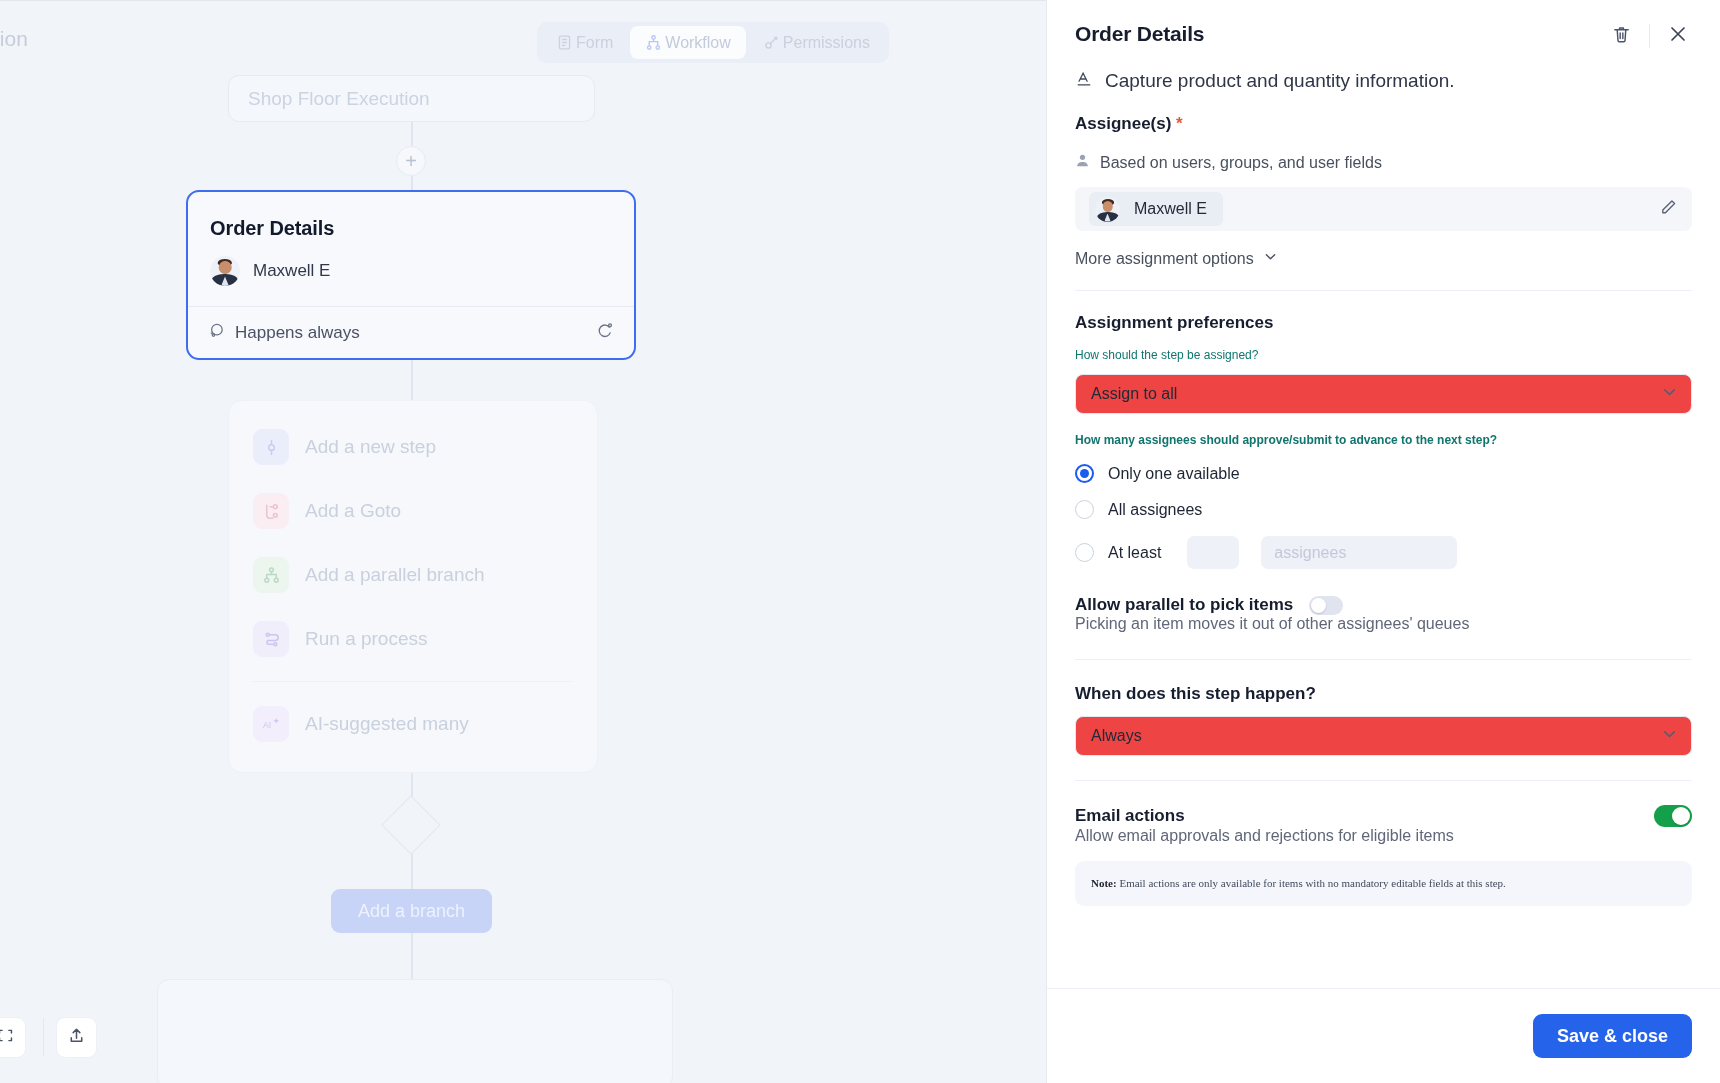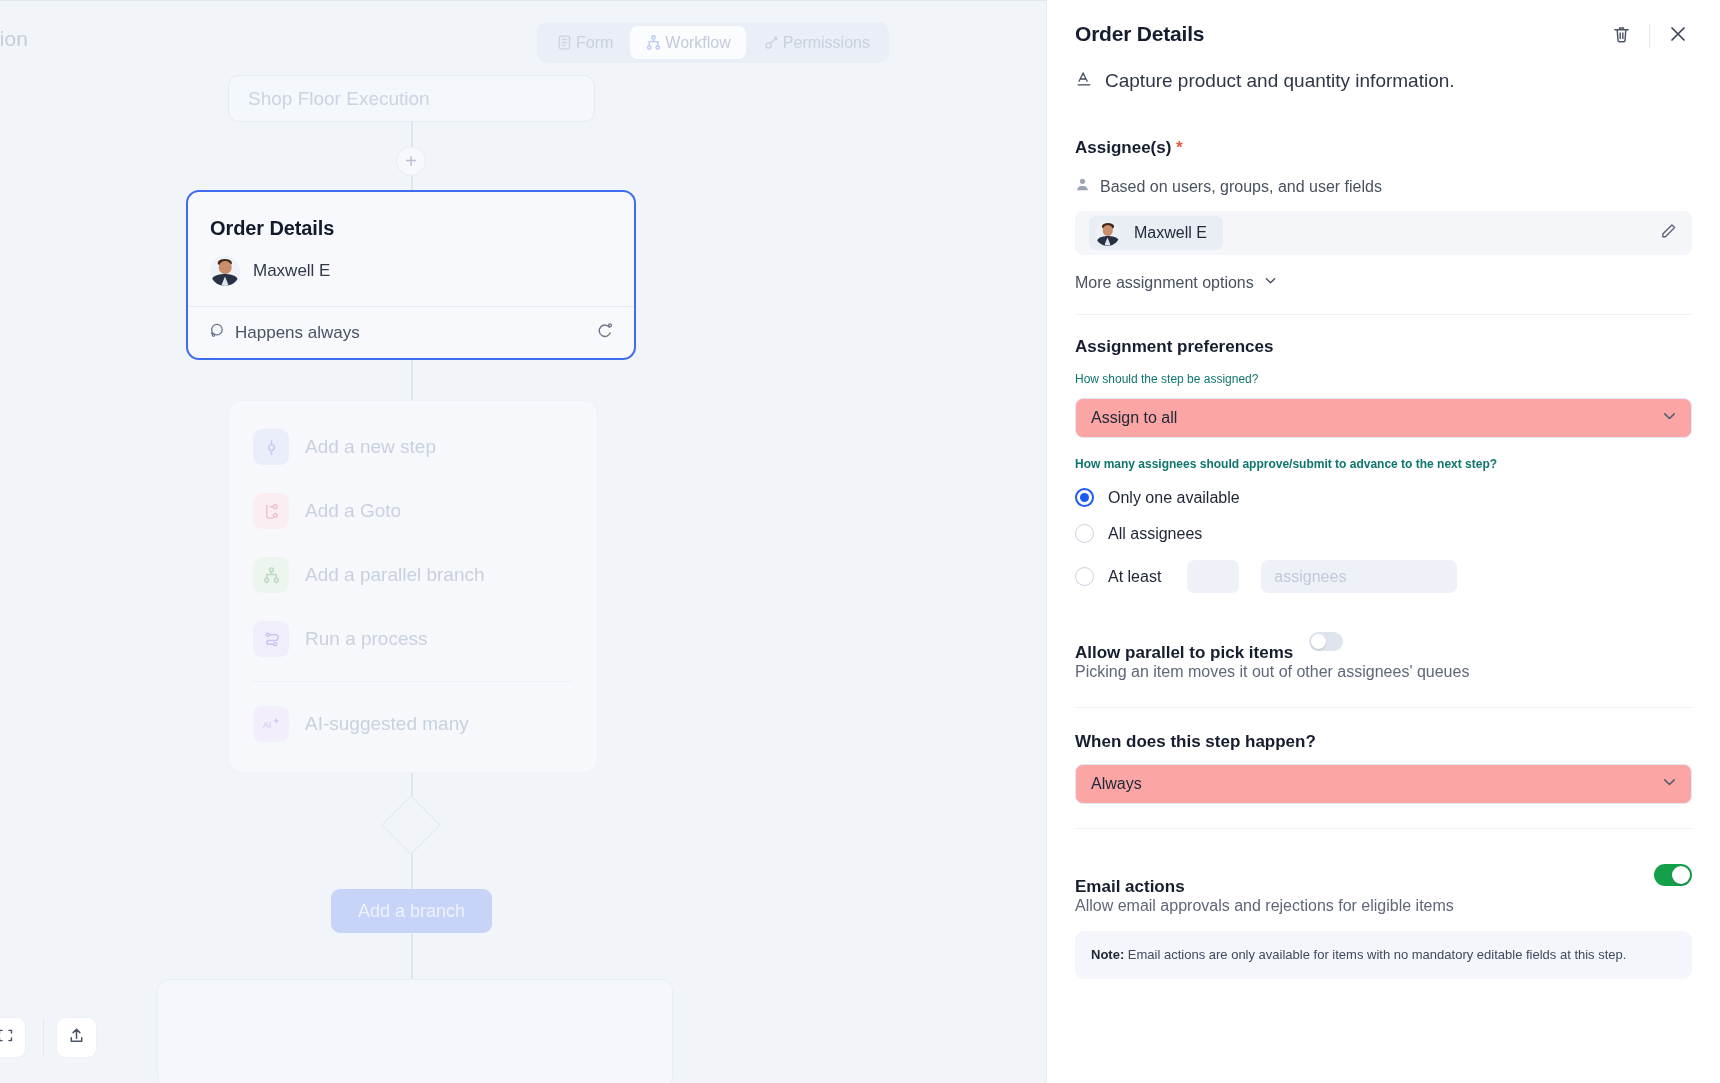--- a/index.html
+++ b/index.html
@@ -200,21 +200,21 @@
     display: flex; align-items: center; gap: 12px;
     padding: 24px 28px 22px 28px; flex: 0 0 auto;
   }
   .panel-sub .txt { font-size: 19px; color: #2e3purple; }
   .panel-sub .txt { color: #2f3647; }
 
   .panel-body {
     flex: 1 1 auto; overflow: hidden;
     padding: 0 28px 0 28px;
   }
-  .sec-title { font-size: 17px; font-weight: bold; color: #161d2e; margin-top: 24px; }
+  .sec-title { font-size: 17px; font-weight: bold; color: #161d2e; }
   .req-star { color: #e8553e; font-weight: bold; }
 
   .based-on {
     display: flex; align-items: center; gap: 10px;
     margin-top: 19px; font-size: 16px; color: #49515f;
   }
   .assignee-field {
     position: relative; margin-top: 15px;
     height: 44px; border-radius: 8px; background: #f4f6fa;
     display: flex; align-items: center; padding: 0 14px;
@@ -231,21 +231,21 @@
   .more-opts {
     display: inline-flex; align-items: center; gap: 9px;
     margin-top: 18px; font-size: 16px; color: #49515f; cursor: pointer;
   }
   .divider { height: 1px; background: #edf0f6; margin: 22px 0 0 0; }
 
   .q-label { font-size: 12px; color: #0f766e; margin-top: 15px; }
   .select {
     position: relative; margin-top: 12px;
     height: 40px; border: 1px solid #e4e8f0; border-radius: 8px;
-    background: #fca5a5; display: flex; align-items: center;
+    background: #ef4444; display: flex; align-items: center;
     padding: 0 40px 0 15px; font-size: 16px; color: #222937;
     cursor: pointer;
   }
   .select .chev { position: absolute; right: 13px; top: 50%; transform: translateY(-50%); color: #555e70; }
 
   .radio-row { display: flex; align-items: center; gap: 14px; margin-top: 17px; }
   .radio {
     width: 19px; height: 19px; border-radius: 50%;
     border: 1.7px solid #cbd2e0; background: #fff; flex: 0 0 auto;
     display: flex; align-items: center; justify-content: center; cursor: pointer;
@@ -270,21 +270,21 @@
     border-radius: 50%; background: #fff; box-shadow: 0 1px 2px rgba(0,0,0,.16);
   }
   .toggle.on { background: #14a04a; }
   .toggle.on .knob { left: auto; right: 2px; }
   .toggle.big { width: 38px; height: 22px; border-radius: 11px; }
   .toggle.big .knob { width: 18px; height: 18px; }
   .hint { font-size: 16px; color: #5f6778; }
 
   .note-box {
     margin-top: 16px; background: #f4f6fb; border-radius: 9px;
-    padding: 14px 16px; font-size: 13px; color: #414a5c; line-height: 1.5;
+    padding: 14px 16px; font-size: 11px; color: #414a5c; line-height: 1.5; font-family: Liberation Serif, serif;
   }
   .note-box b { color: #1d2433; }
 
   .panel-foot {
     flex: 0 0 auto; height: 95px; background: #fff;
     border-top: 1px solid #eceff5;
     display: flex; align-items: center; justify-content: flex-end;
     padding: 0 28px;
   }
   .save-btn {
@@ -600,14 +600,17 @@
             <span class="knob"></span>
           </span>
       </div>
       <div class="hint">Allow email approvals and rejections for eligible items</div>
 
       <div class="note-box">
         <b>Note:</b><span> Email actions are only available for items with no mandatory editable fields at this step.</span>
       </div>
     </div>
 
+    <div class="panel-foot">
+      <button class="save-btn">Save &amp; close</button>
+    </div>
   </div>
 </div>
 
 </body></html>

